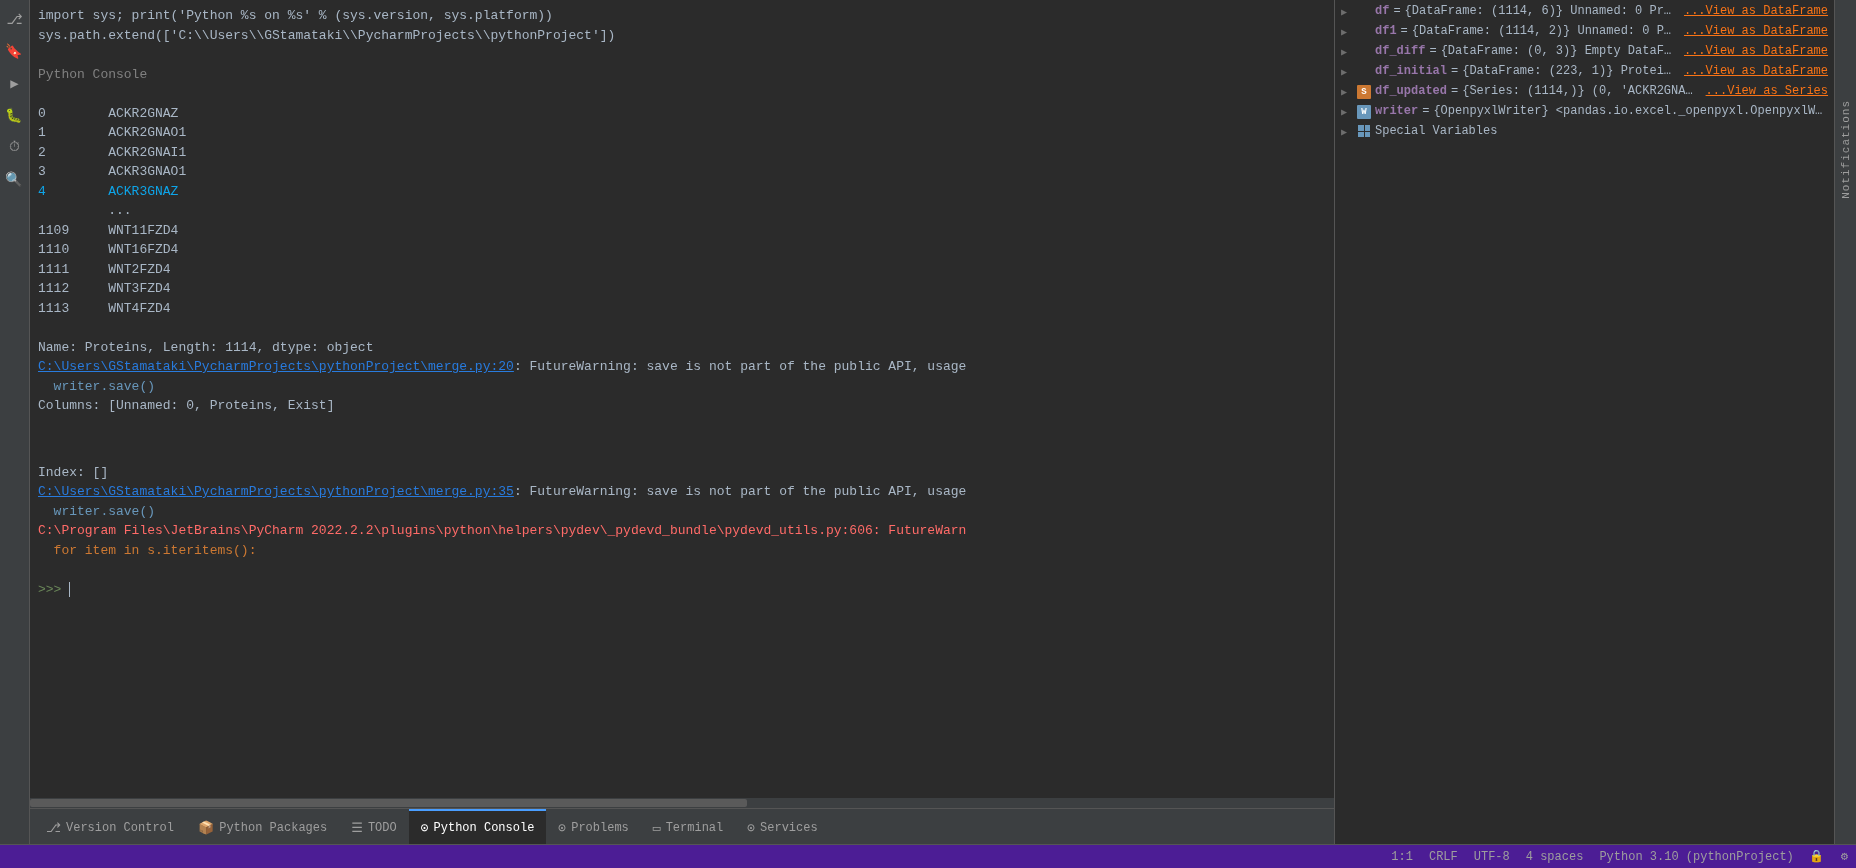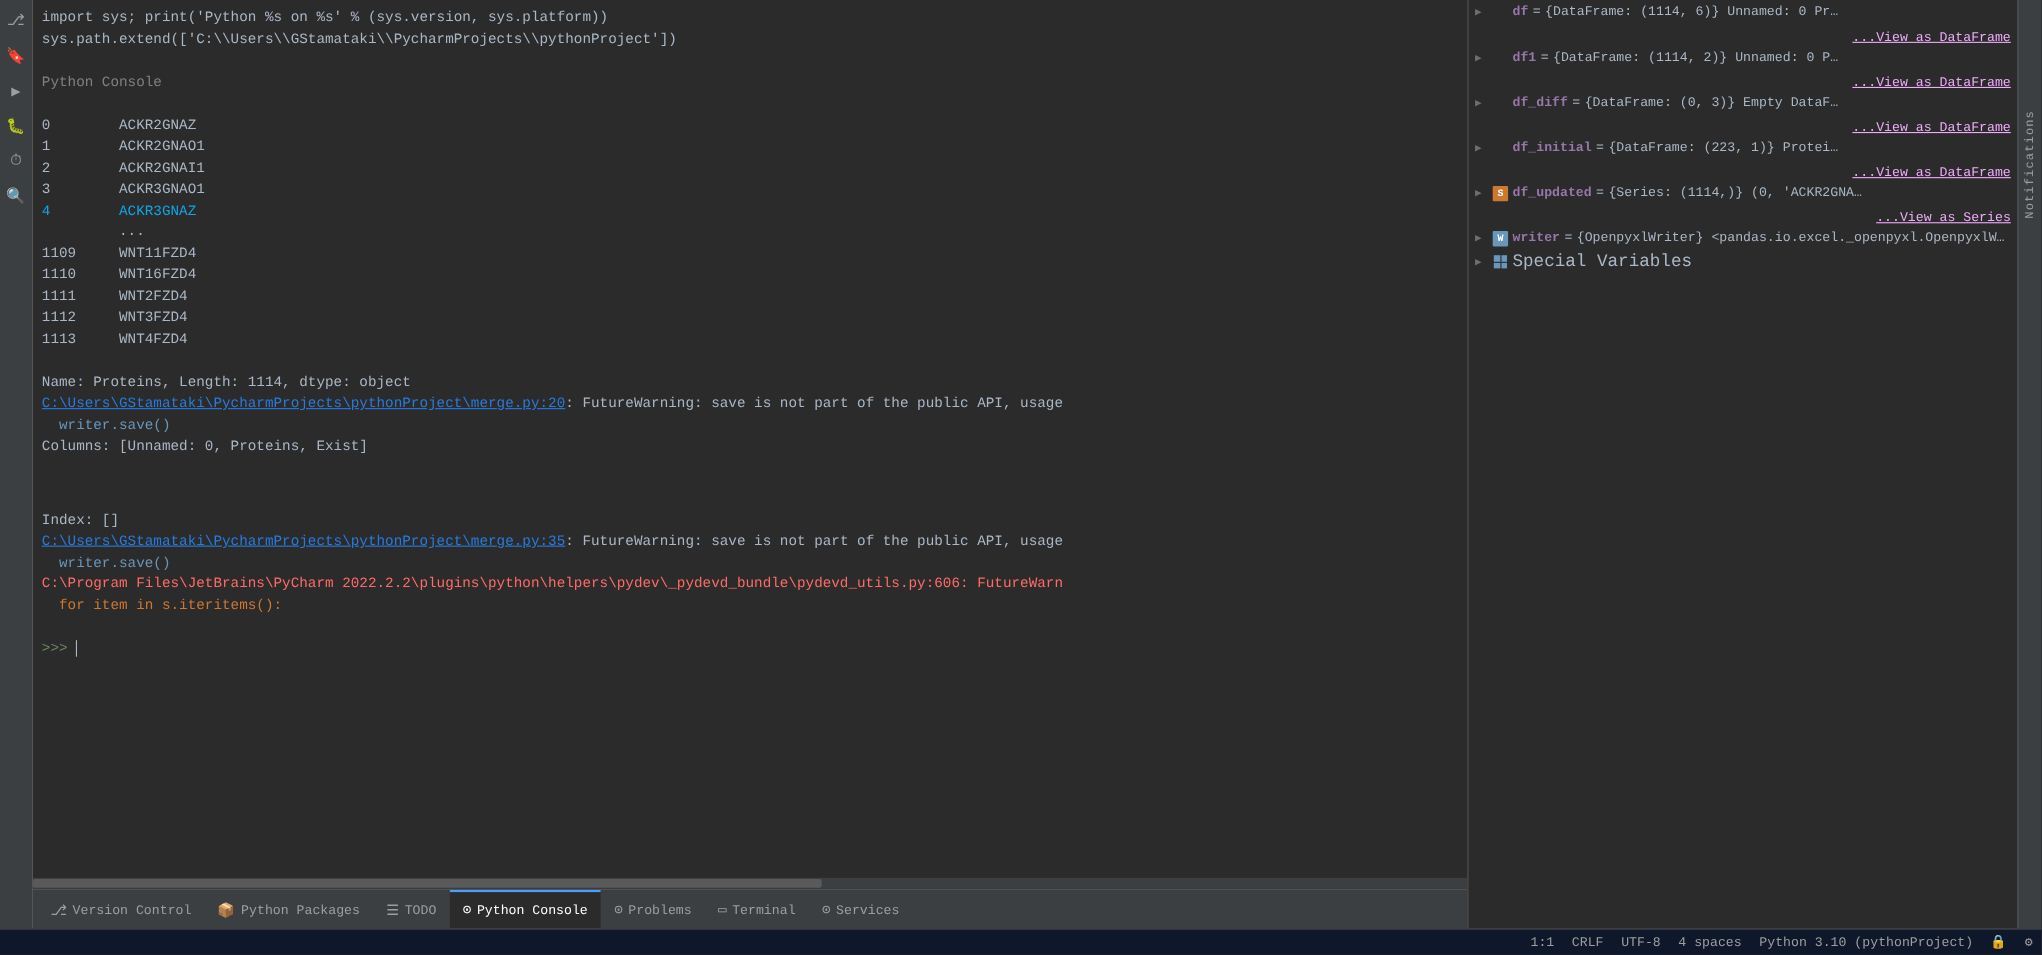--- a/index.html
+++ b/index.html
@@ -175,21 +175,21 @@
       padding: 1px;
     }
     .var-icon.grid span {
       background: #6897bb;
       display: block;
     }
 
     .var-name { color: #9876aa; font-weight: bold; flex-shrink: 0; }
     .var-eq { color: #a9b7c6; flex-shrink: 0; }
     .var-val { color: #a9b7c6; white-space: nowrap; overflow: hidden; text-overflow: ellipsis; }
-    .var-link { color: #f0abfc; text-decoration: underline; cursor: pointer; margin-left: 4px; flex-shrink: 0; margin-top: 23px; }
+    .var-link { color: #f97316; text-decoration: underline; cursor: pointer; margin-left: 4px; flex-shrink: 0; }
 
     .special-vars {
       display: flex;
       align-items: center;
       padding: 2px 6px;
       gap: 4px;
       cursor: pointer;
     }
 
     
@@ -206,21 +206,21 @@
       color: #9e9e9e;
       font-size: 11px;
       writing-mode: vertical-rl;
       transform: rotate(180deg);
       letter-spacing: 1px;
     }
 
     
     .status-bar {
       height: 24px;
-      background: #0f172a;
+      background: #4c1d95;
       border-top: 1px solid #555;
       display: flex;
       align-items: center;
       justify-content: flex-end;
       padding: 0 8px;
       font-size: 12px;
       color: #9e9e9e;
       gap: 16px;
       flex-shrink: 0;
     }
@@ -380,21 +380,21 @@
           <span class="var-val"> {OpenpyxlWriter} &lt;pandas.io.excel._openpyxl.OpenpyxlWriter object at (</span>
         </div>
         <div class="special-vars">
           <span class="var-expand">▶</span>
           <span style="display: inline-grid; grid-template-columns: 1fr 1fr; grid-template-rows: 1fr 1fr; gap: 1px; width: 14px; height: 14px; padding: 1px;">
             <span style="background: rgb(104, 151, 187); display: block;"></span>
             <span style="background: rgb(104, 151, 187); display: block;"></span>
             <span style="background: rgb(104, 151, 187); display: block;"></span>
             <span style="background: rgb(104, 151, 187); display: block;"></span>
           </span>
-          <span style="color: rgb(169, 183, 198); font-size: 16px;">Special Variables</span>
+          <span style="color: rgb(169, 183, 198); font-size: 12px;">Special Variables</span>
         </div>
       </div>
   </div>
 
   <div class="notif-sidebar">
     <span class="notif-label">Notifications</span>
   </div>
 </div>
 
 <div class="status-bar">

